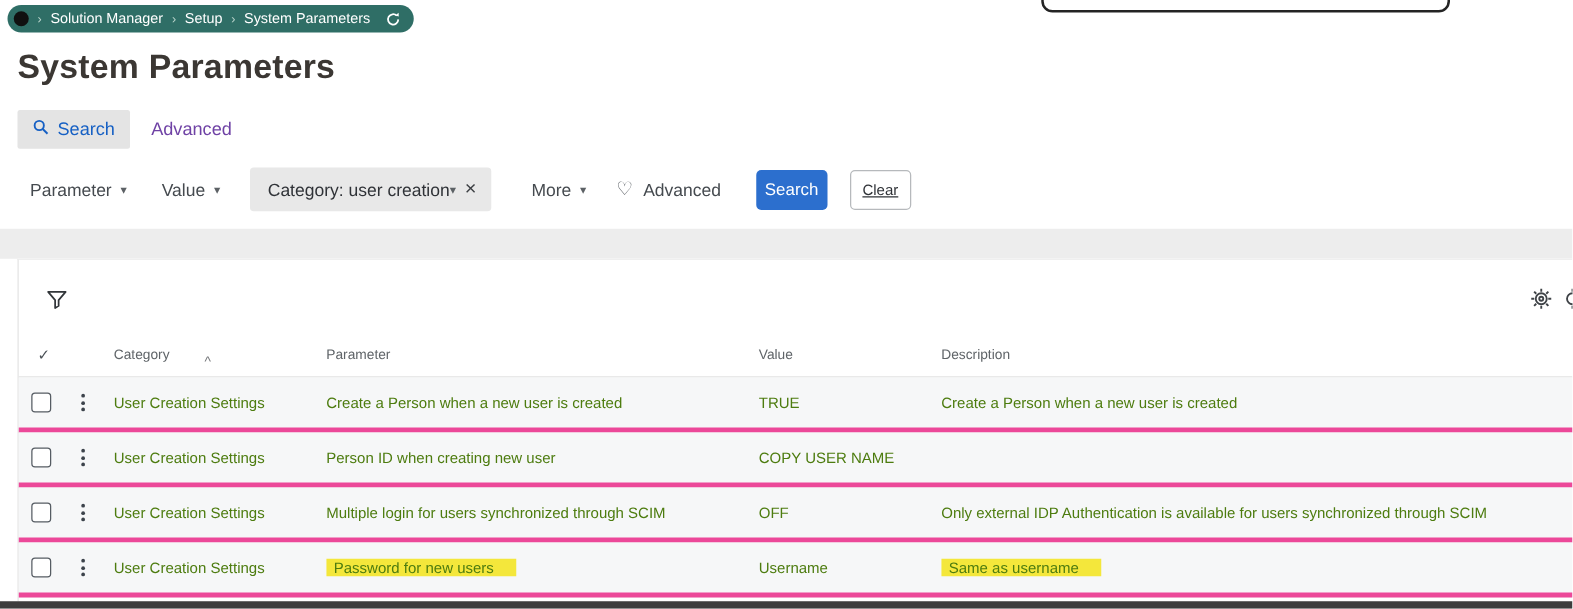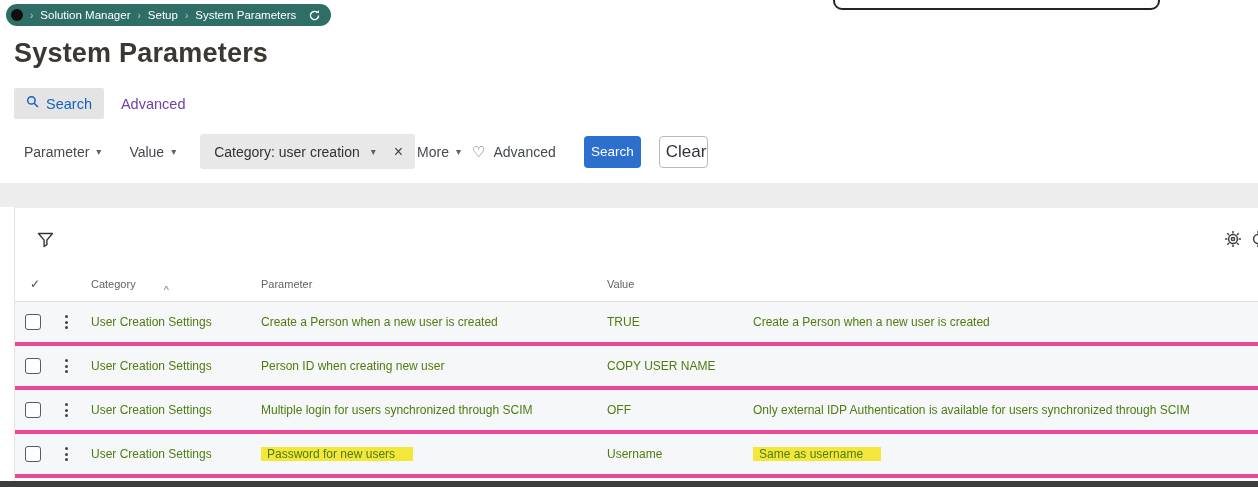--- a/index.html
+++ b/index.html
@@ -40,33 +40,33 @@
   .tab.adv { color:var(--advanced-link,#6f42a5); padding:0 8px;text-align:center; }
 
   
   .filter-row { position:absolute; left:24px; top:133px; height:37px; display:flex; align-items:center; }
   .dd { display:flex; align-items:center; gap:7px; font-size:14px; color:#454a4f; cursor:pointer; white-space:nowrap; }
   .caret { font-size:10px; color:#5c6165; }
   .dd-parameter { margin-right:28px; }
   .dd-value { margin-right:24px; }
   .chip {
     background:#e8e8e8; border-radius:3px; height:35px; display:flex; align-items:center;
-    padding:0 12px 0 14px; gap:11px; font-size:14px; color:#2f3237; margin-right:2px; cursor:pointer;
+    padding:0 12px 0 14px; font-size:14px; color:#2f3237; margin-right:32px; cursor:pointer;
   }
   .chip-close { font-size:16px; color:#3c3f43; margin-left:7px; cursor:pointer; line-height:1; }
-  .dd-more { margin-right:11px; }
+  .dd-more { margin-right:24px; }
   .fav { display:flex; align-items:center; gap:8px; font-size:14px; color:#454a4f; margin-right:28px; cursor:pointer; }
   .heart { font-size:15px; color:#5a5f64; line-height:1; }
   .btn-primary {
     width:57px; height:32px; background:var(--accent,#2c6fce); color:#fff; border:none;
     border-radius:4px; font-size:13.5px; font-family:inherit; cursor:pointer; margin-right:18px;
   }
   .btn-secondary {
     width:49px; height:32px; background:#fff; border:1px solid #b6b9bc; color:#2f3237;
-    border-radius:4px; font-size:17px; font-family:inherit; cursor:pointer;
+    border-radius:4px; font-size:12px; font-family:inherit; cursor:pointer;text-decoration:underline;
   }
 
   .gray-band { position:absolute; left:0; top:183px; width:100%; height:24px; background:#ededed; }
 
   
   .card {
     position:absolute; left:14px; top:207px; right:0; bottom:6px;
     background:#ffffff; border-left:1px solid #e4e4e4; border-top:1px solid #efefef;
   }
   .card-toolbar { position:relative; height:58px; }
@@ -199,20 +199,21 @@
   </div>
 
   <div class="thead grid-cols">
     <span class="h-check">✓</span>
     <span></span>
     <span>
       <span>Category</span><span class="sort-caret">^</span>
     </span>
     <span>Parameter</span>
     <span>Value</span>
+    <span>Description</span>
   </div>
 
   <div id="rows">
   <div class="trow grid-cols">
     <span class="c-check">
           <span class="checkbox"></span>
         </span>
     <span class="c-kebab">
           <i></i>
           <i></i>

